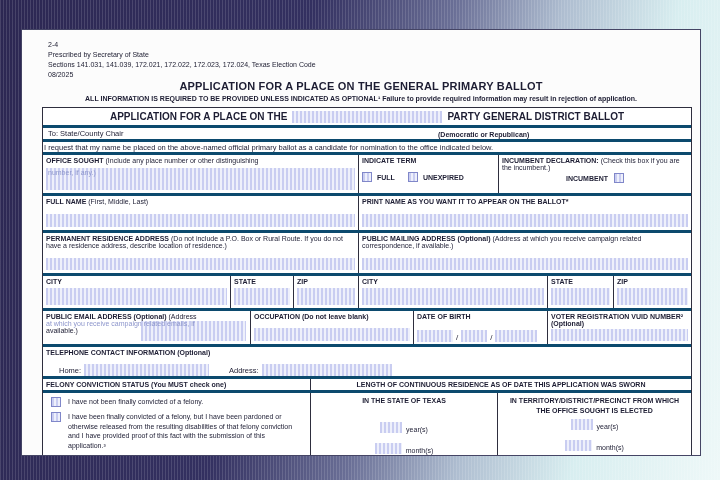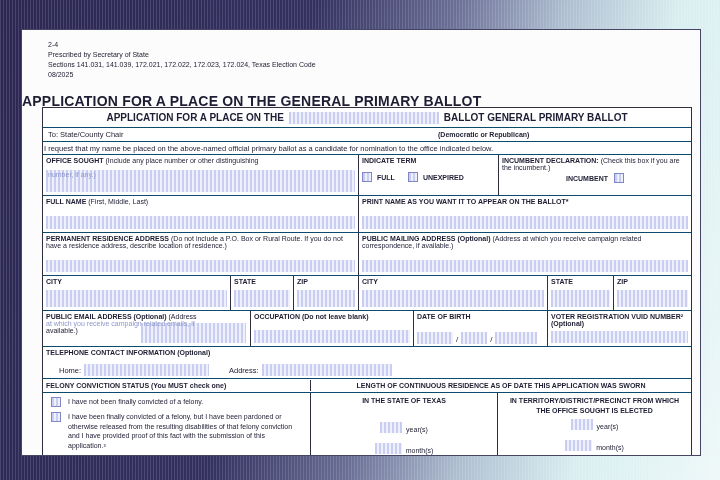--- a/index.html
+++ b/index.html
@@ -11,28 +11,28 @@
     background-image:
       repeating-linear-gradient(90deg, rgba(255,255,255,0.13) 0 1px, rgba(0,0,0,0) 1px 3px),
       linear-gradient(103deg, #2c2752 0%, #333060 38%, #6a6f96 55%, #aebdd0 68%, #d8eef0 82%, #eef8f8 100%);
   }
   .page {
     position:absolute; left:22px; top:30px; width:678px; height:425px;
     background:#fcfcfc; overflow:hidden;
     box-shadow:0 0 0 1px #454565;
   }
   .doc-head { margin:10px 0 0 26px; font-size:7px; line-height:10px; color:#1c1c30; }
-  .doc-title { font-weight:bold; font-size:14px; margin-top:13px; letter-spacing:.2px; }
+  .doc-title { text-align:center; font-weight:bold; font-size:11px; margin-top:0; letter-spacing:.2px; }
   .doc-notice { text-align:center; font-weight:bold; font-size:7px; margin-top:3px; }
 
   .tbl {
     position:absolute; left:20px; top:77px; width:650px;
     border:1.5px solid #2e2e3e; background:#fff; font-size:7px;
   }
-  .row { display:flex; border-bottom:1px solid #0c4a6e; position:relative; }
+  .row { display:flex; border-bottom:3px solid #0c4a6e; position:relative; }
   .row:last-child { border-bottom:none; }
   .cell { border-right:1px solid #2e2e3e; padding:2px 3px; position:relative; overflow:hidden; }
   .cell:last-child { border-right:none; flex:1; }
   .lbl { font-weight:bold; }
   .hint { font-weight:normal; }
   .faint { color:#8d96cc; }
 
   .fill {
     background:repeating-linear-gradient(90deg,#c9cdf1 0 2px,#eef0fb 2px 4px);
     display:inline-block;
@@ -120,21 +120,21 @@
     <div>08/2025</div>
   </div>
   <div class="doc-title">APPLICATION FOR A PLACE ON THE GENERAL PRIMARY BALLOT</div>
   <div class="doc-notice">ALL INFORMATION IS REQUIRED TO BE PROVIDED UNLESS INDICATED AS OPTIONAL¹ Failure to provide required information may result in rejection of application.</div>
 
   <div class="tbl">
 
     <div class="row r-title">
       <span>APPLICATION FOR A PLACE ON THE</span>
       <span class="fill party-input"></span>
-      <span>BALLOT GENERAL PRIMARY BALLOT</span>
+      <span>PARTY GENERAL DISTRICT BALLOT</span>
     </div>
 
     <div class="row r-addr">
       <span class="addr-to">To: State/County Chair</span>
       <span class="party-hint">(Democratic or Republican)</span>
     </div>
 
     <div class="row r-req">
       <span>I request that my name be placed on the above-named official primary ballot as a candidate for nomination to the office indicated below.</span>
     </div>

